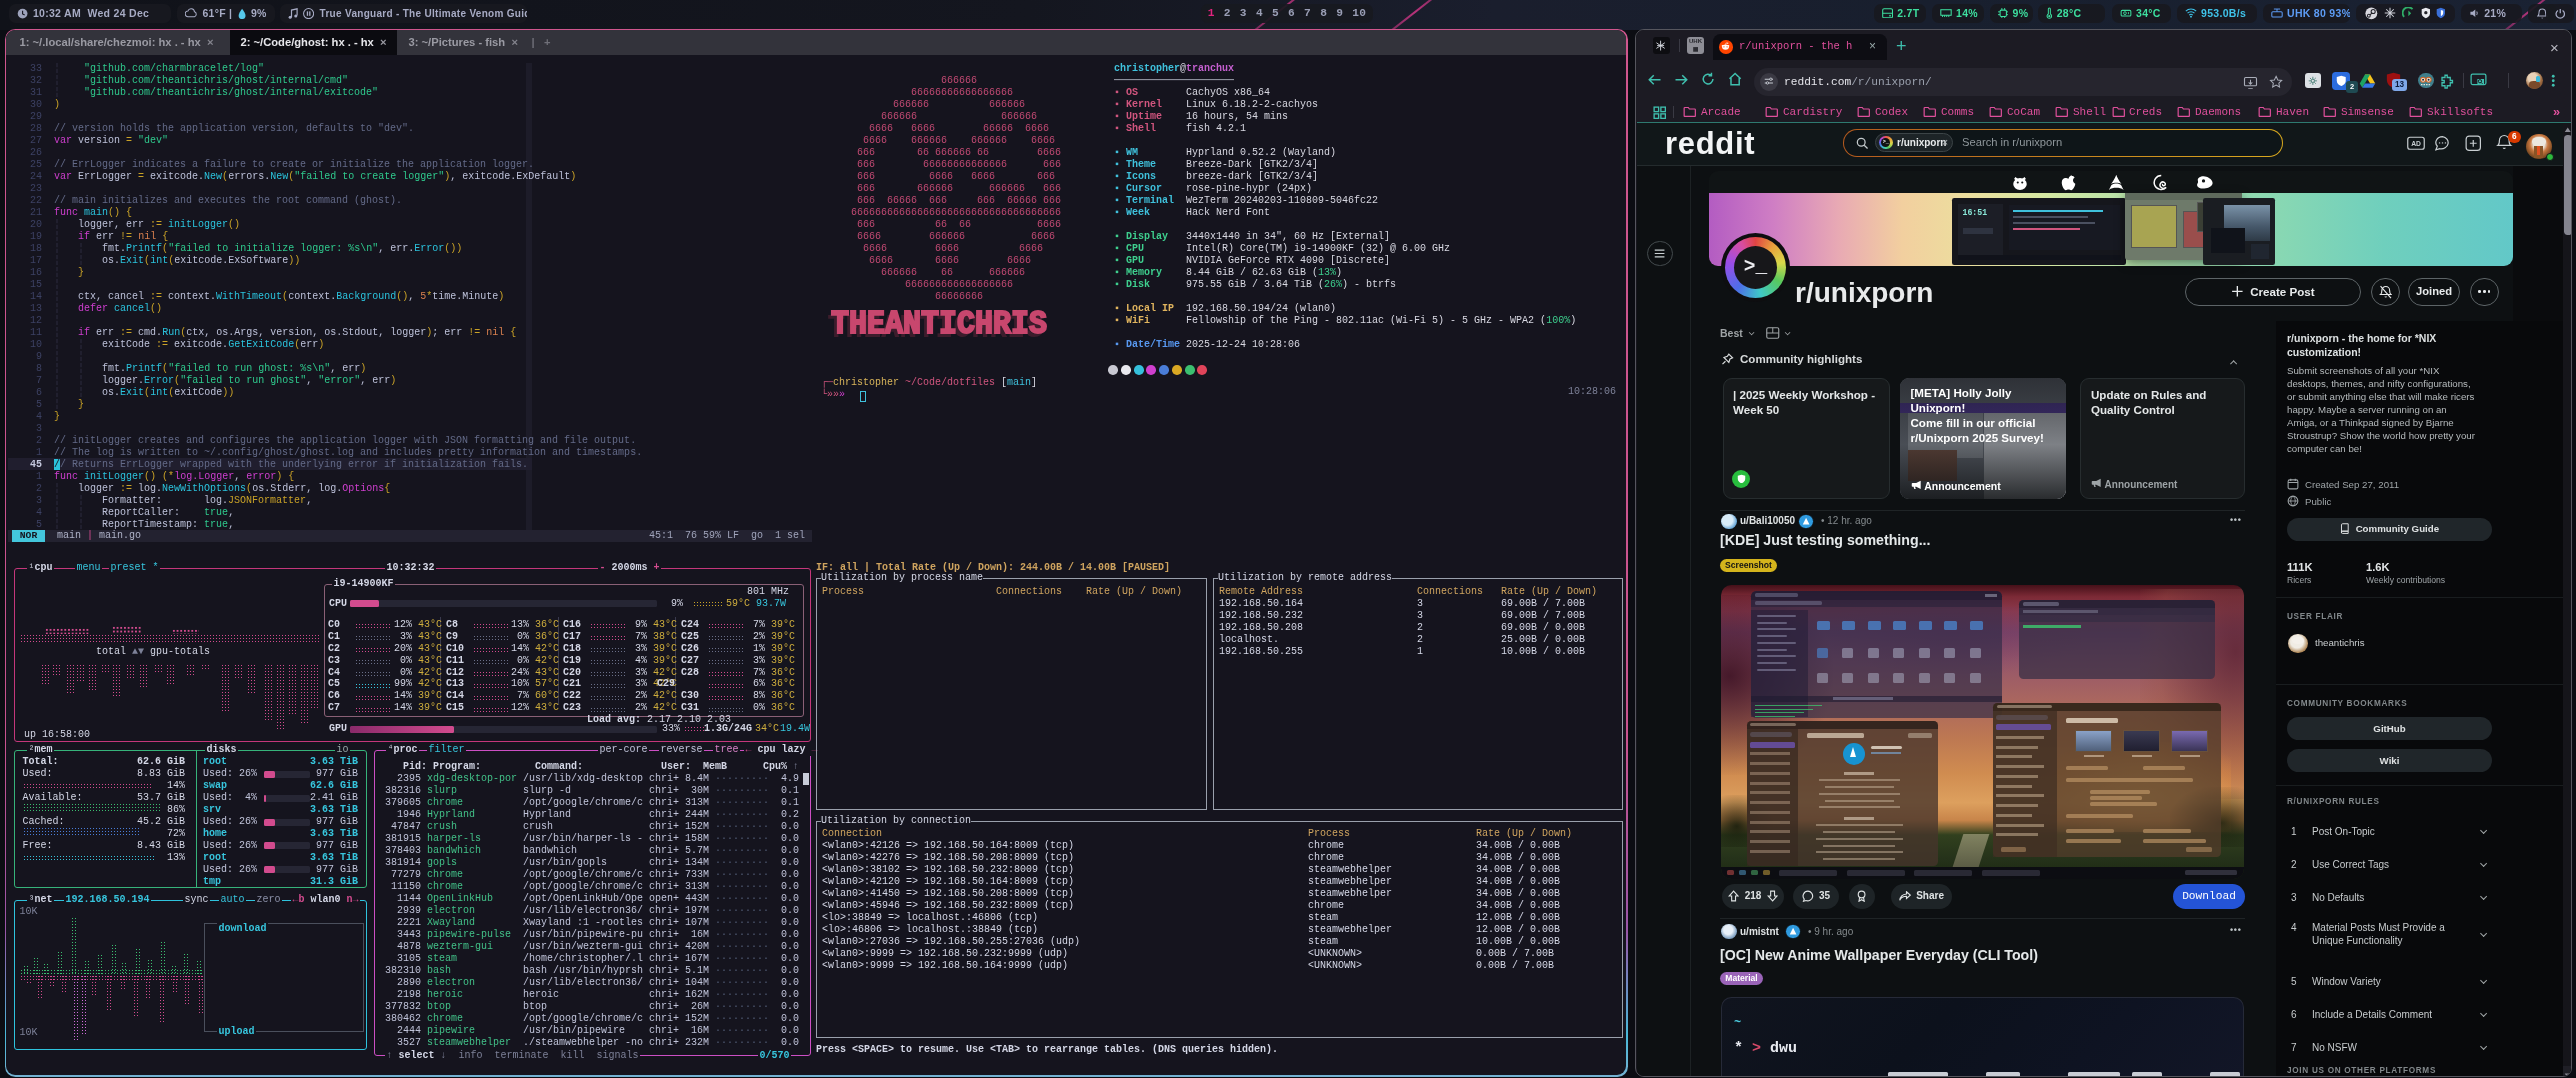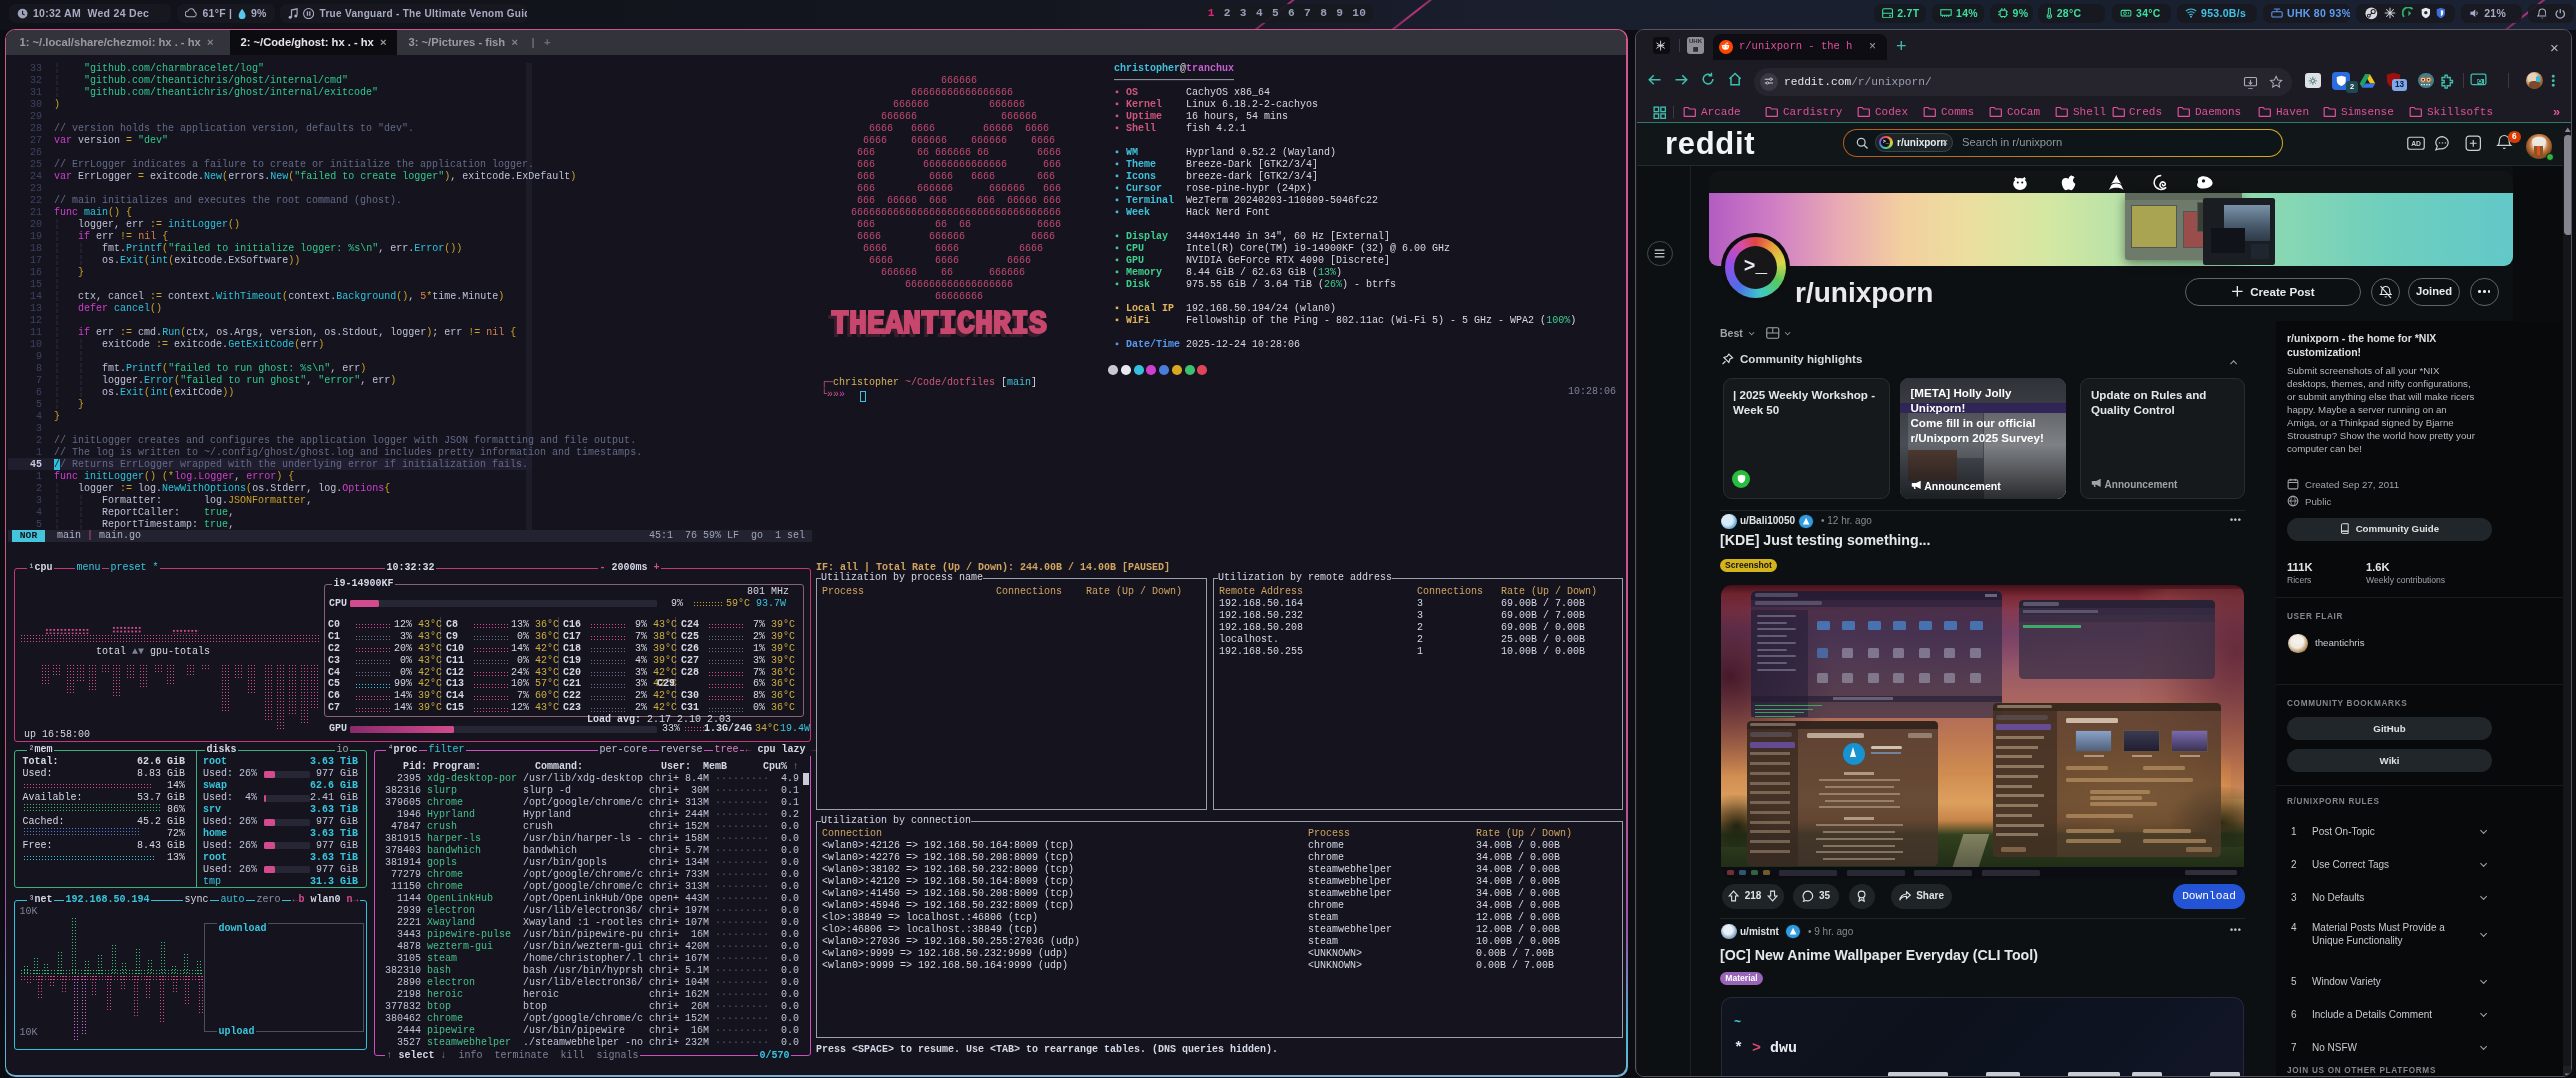--- a/index.html
+++ b/index.html
@@ -504,21 +504,21 @@
       <pre style="left:197px;top:810px;color:#c0c4da;font-weight:normal">Used: 26%</pre>
       <div style="position:absolute;left:258px;top:812px;width:46px;height:6.7px;border-radius:1.5px;background:#262634"></div>
       <div style="position:absolute;left:258px;top:812px;width:10.5px;height:6.7px;border-radius:1.5px;background:#d24b8e"></div>
       <pre style="left:310px;top:810px;color:#c0c4da;font-weight:normal">977 GiB</pre>
       <pre style="left:197px;top:822px;color:#37c6de;font-weight:bold">root</pre>
       <pre style="left:304px;top:822px;color:#37c6de;font-weight:bold">3.63 TiB</pre>
       <pre style="left:197px;top:834px;color:#c0c4da;font-weight:normal">Used: 26%</pre>
       <div style="position:absolute;left:258px;top:836px;width:46px;height:6.7px;border-radius:1.5px;background:#262634"></div>
       <div style="position:absolute;left:258px;top:836px;width:10.5px;height:6.7px;border-radius:1.5px;background:#d24b8e"></div>
       <pre style="left:310px;top:834px;color:#c0c4da;font-weight:normal">977 GiB</pre>
-      <pre style="left:197px;top:846px;color:#37c6de;font-weight:normal">tmp</pre>
+      <pre style="left:197px;top:846px;color:#37c6de;font-weight:bold">tmp</pre>
       <pre style="left:304px;top:846px;color:#37c6de;font-weight:bold">31.3 GiB</pre>
       <div style="position:absolute;left:8.2px;top:870px;width:353px;height:150px;border:0.7px solid #2fc3dd;border-radius:3px"></div>
       <div style="position:absolute;left:21px;top:864px;height:12px;font:bold 10px/12px Liberation Mono,monospace;background:#15141e;padding:0 1.5px;color:#d4d7e6;white-space:pre"><i style="font-weight:normal">³</i>net</div>
       <div style="position:absolute;left:58px;top:864px;height:12px;font:bold 10px/12px Liberation Mono,monospace;background:#15141e;padding:0 1.5px;color:#37c6de;white-space:pre">192.168.50.194</div>
       <div style="position:absolute;left:177px;top:864px;height:12px;font:normal 10px/12px Liberation Mono,monospace;background:#15141e;padding:0 1.5px;color:#d4d7e6;white-space:pre">sync</div>
       <div style="position:absolute;left:213px;top:864px;height:12px;font:normal 10px/12px Liberation Mono,monospace;background:#15141e;padding:0 1.5px;color:#37c6de;white-space:pre">auto</div>
       <div style="position:absolute;left:249px;top:864px;height:12px;font:normal 10px/12px Liberation Mono,monospace;background:#15141e;padding:0 1.5px;color:#8b90a8;white-space:pre">zero</div>
       <div style="position:absolute;left:285px;top:864px;height:12px;font:bold 10px/12px Liberation Mono,monospace;background:#15141e;padding:0 1.5px;color:#d4d7e6;white-space:pre"><i style="color:#d24b8e">←b</i> wlan0 <i style="color:#d24b8e">n→</i></div>
       <pre style="left:13.5px;top:876px;color:#7d8198;font-weight:normal">10K</pre>
       <pre style="left:13.5px;top:997px;color:#7d8198;font-weight:normal">10K</pre>
@@ -865,20 +865,31 @@
         <path d="M11 1C9.8 4.5 8 8 4 13.5 6.5 12 8.5 11.8 11 11.8s4.5.2 7 1.7C14 8 12.2 4.5 11 1zM11 13c-2 0-4 .4-6.5 2L1 21.5c3.2-2 6-2.8 10-2.8s6.8.8 10 2.8L17.5 15c-2.5-1.6-4.5-2-6.5-2z" fill="#fff"></path>
       </svg></div>
     <div class="ab" style="left:517px;top:144px;width:16.5px;height:17px;"><svg width="16.5" height="17" viewBox="0 0 22 23">
         <path d="M11 2a9.5 9.5 0 106.7 16.2c-1.8 1.2-4.6 1.5-6.2.4-2-1.3-2.7-3.9-1.5-5.9 1-1.7 3.3-2.4 5-1.5 1.3.7 1.9 2.3 1.2 3.5-.5 1-1.8 1.4-2.7.9-.7-.4-1-1.3-.5-2" fill="none" stroke="#fff" stroke-width="2"></path>
       </svg></div>
     <div class="ab" style="left:560px;top:145px;width:18px;height:15.7px;"><svg width="18" height="15.7" viewBox="0 0 24 21">
         <path d="M7 2C3.5 3 1.5 5.5 2.5 8c.8 2-.5 3-1 4.5-.7 2.3 1.2 4.8 5 5.5 5.5 1 14-1.5 15.5-6C23.5 7.5 17 2.5 12 2c-2-.2-3.5-.3-5 0z" fill="#fff"></path>
         <circle cx="10" cy="8" r="2.2" fill="#101415"></circle>
       </svg></div>
     <div class="ab" style="left:73px;top:163px;width:804px;height:73px;border-radius:0 0 9px 9px;background:linear-gradient(90deg,#b35cc2 0%,#cf7ec4 8%,#e8a9b4 16%,#f2cf9f 24%,#ecde9e 32%,#d4e8a2 42%,#abdfab 56%,#8ad8b2 70%,#6fcfbd 84%,#62c8c8 100%)"></div>
+    <div class="ab" style="left:316px;top:168px;width:174px;height:67px;background:#15161c;border-radius:2.2px">
+      <div class="ab" style="left:6px;top:6px;width:45px;height:55px;background:#1c1e26"></div>
+      <div class="ab" style="left:10.5px;top:10.5px;width:25.5px;height:15px;font:bold 8.2px/9px Liberation Mono,monospace;color:#8ae8d8">16:51</div>
+      <div class="ab" style="left:10.5px;top:30px;width:30px;height:6px;background:#2e3340"></div>
+      <div class="ab" style="left:57px;top:7.5px;width:111px;height:45px;background:#171922"></div>
+      <div class="ab" style="left:61px;top:12px;width:90px;height:2.2px;background:#3fc1dc"></div>
+      <div class="ab" style="left:61px;top:18px;width:75px;height:2.2px;background:#4a5060"></div>
+      <div class="ab" style="left:61px;top:24px;width:82px;height:2.2px;background:#4a5060"></div>
+      <div class="ab" style="left:61px;top:30px;width:67px;height:2.2px;background:#d0557e"></div>
+      <div class="ab" style="left:6px;top:57px;width:163px;height:5.2px;background:#10121a"></div>
+    </div>
     <div class="ab" style="left:489px;top:163px;width:117px;height:67px;background:#6e7a6a;border-radius:3px;box-shadow:0 3px 10.5px rgba(0,0,0,.45)">
       <div class="ab" style="left:0;top:0;width:117px;height:7.5px;background:#5e6a5c"></div>
       <div class="ab" style="left:6px;top:12px;width:46px;height:43px;background:#a8a452;border:0.7px solid #555"></div>
       <div class="ab" style="left:58px;top:18px;width:39px;height:37px;background:#9a4e4c;border:0.7px solid #555"></div>
       <div class="ab" style="left:72px;top:9px;width:40px;height:30px;background:#3a3e34;border:0.7px solid #555"></div>
     </div>
     <div class="ab" style="left:567px;top:168px;width:72px;height:67px;background:#1a1d22;border-radius:2.2px">
       <div class="ab" style="left:21px;top:7.5px;width:46px;height:36px;background:linear-gradient(#7a92a8,#46586a 60%,#2e3a46)"></div>
       <div class="ab" style="left:7.5px;top:30px;width:34px;height:25.5px;background:#10131a"></div>
       <div class="ab" style="left:48px;top:46px;width:18px;height:15px;background:#202630"></div>

